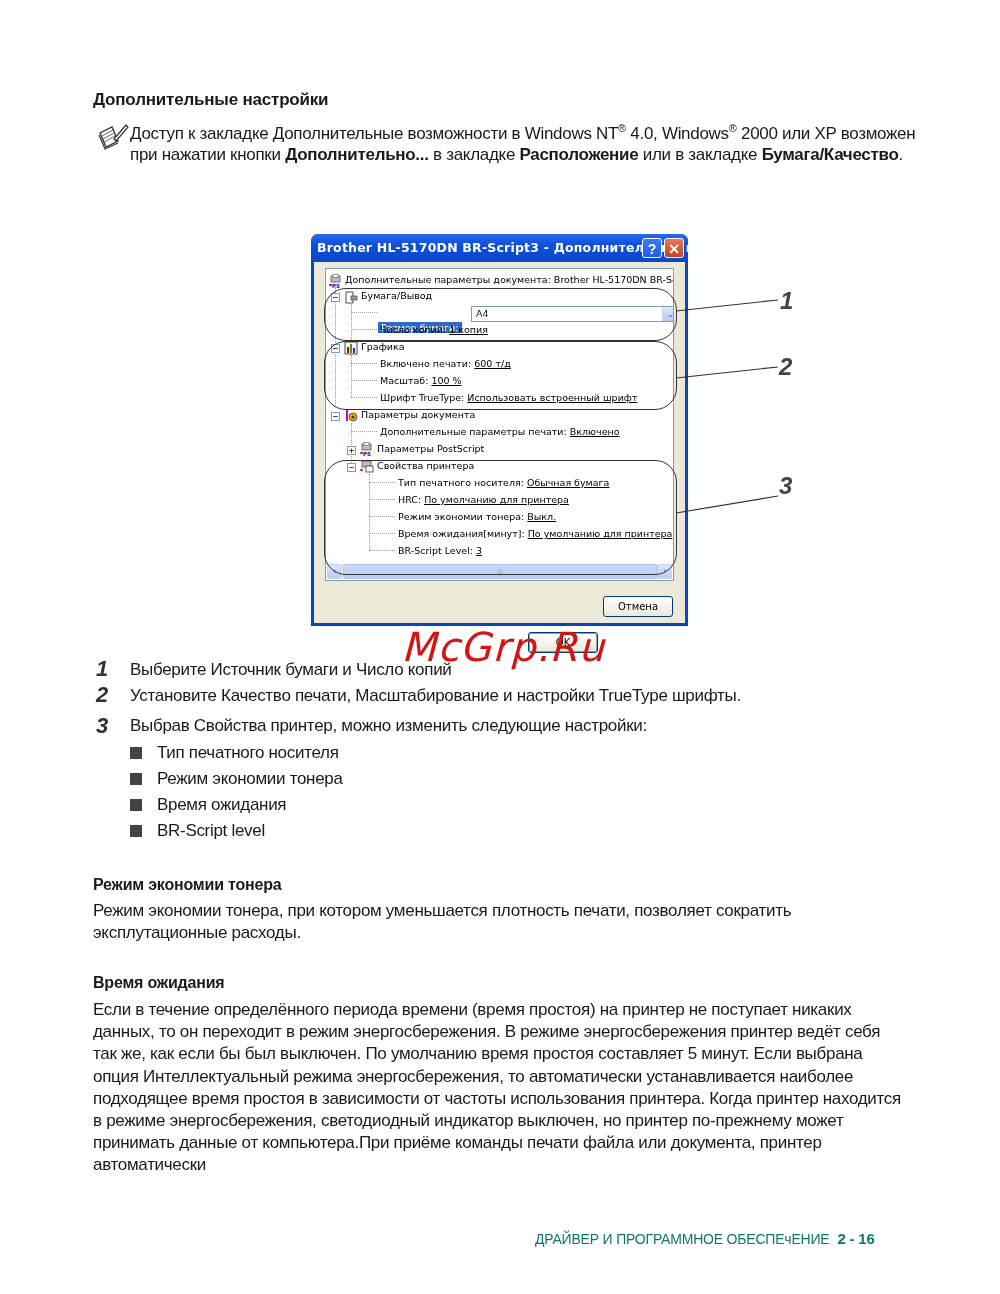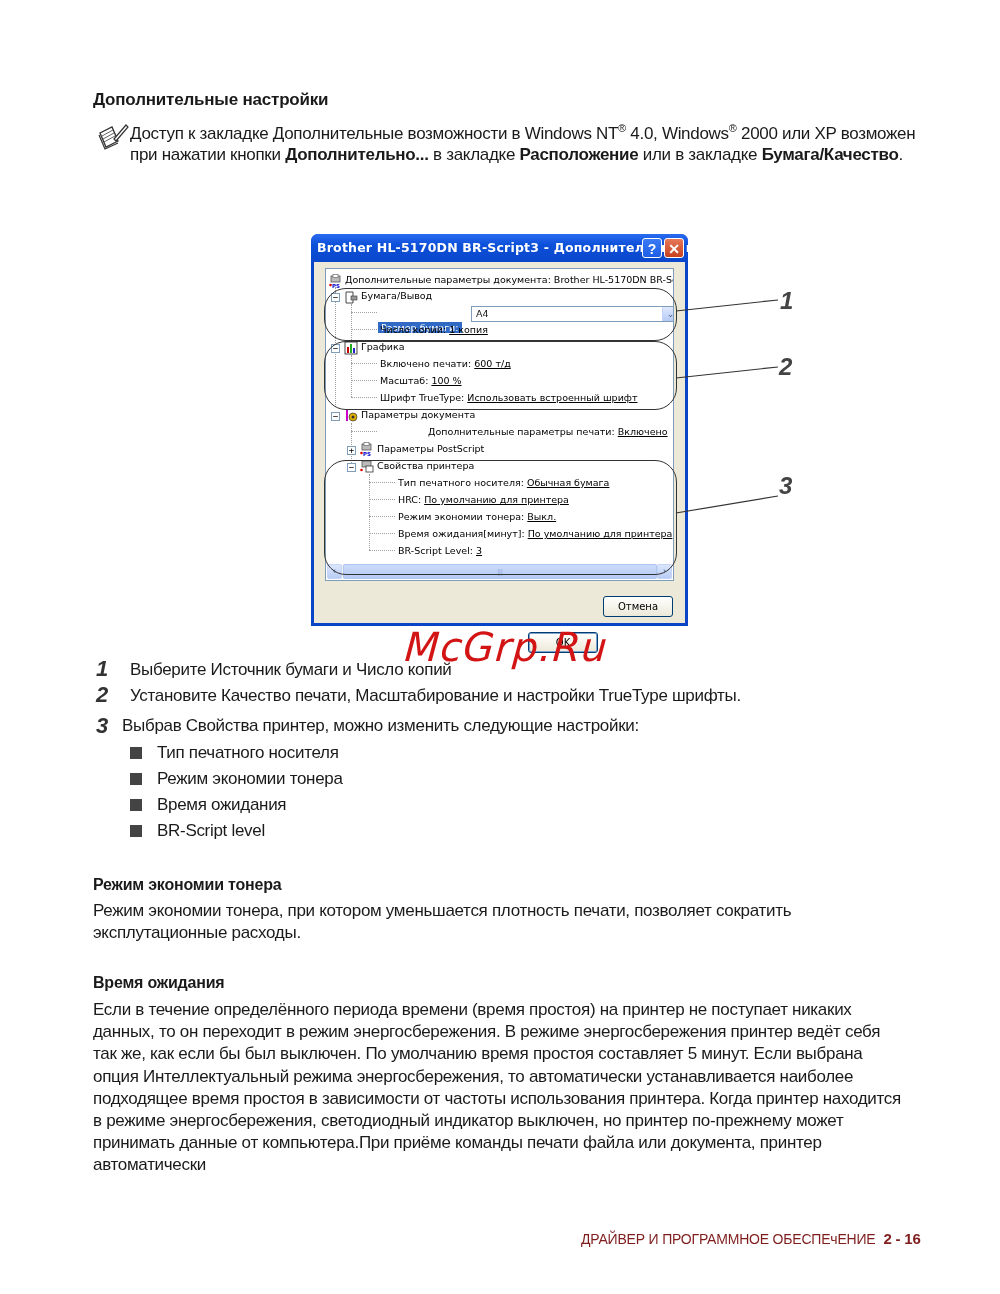--- a/index.html
+++ b/index.html
@@ -40,21 +40,21 @@
 
   .callout { position:absolute; border:1.3px solid #333; border-radius:22px; box-sizing:border-box; }
 
   .callout-num { font-style:italic; font-weight:bold; font-size:24px; color:#444; }
 
   .watermark { left:405px; top:624px; color:#d21414; font-size:40px; font-family:"DejaVu Sans", sans-serif; letter-spacing:1px; font-style:italic; transform:skewX(-4deg); }
 
   .step-num { font-style:italic; font-weight:bold; font-size:22px; color:#333; width:22px; }
   .step-text { font-size:17px; letter-spacing:-0.3px; }
   .bullet-sq { width:12px; height:12px; background:#444; }
-  .footer { left:581px; top:1230px; font-size:14px; letter-spacing:-0.2px; color:#7f1d1d; white-space:nowrap; }
+  .footer { left:535px; top:1230px; font-size:14px; letter-spacing:-0.2px; color:#0f766e; white-space:nowrap; }
   .footer b { margin-left:8px; font-size:15px; }
 </style>
 </head>
 <body>
 
 <div class="abs h2" style="left:93px;top:90px;">Дополнительные настройки</div>
 
 <div class="abs note-icon">
   <svg width="34" height="34" viewBox="0 0 34 34">
     <path d="M4 12 L16 6 L22 20 L10 26 Z" fill="#fff" stroke="#333" stroke-width="1.3"></path>
@@ -139,21 +139,21 @@
       <div class="ico" style="left:18px;top:139px;">
         <svg width="14" height="14" viewBox="0 0 14 14">
             <rect x="2" y="2" width="2" height="11" fill="#c0c"></rect>
             <circle cx="9" cy="9" r="4" fill="#e0b000" stroke="#333" stroke-width="0.7"></circle>
             <circle cx="9" cy="9" r="1.5" fill="#333"></circle>
           </svg>
       </div>
       <div class="tree-row" style="left:35px;top:138px;">Параметры документа</div>
       <div class="dots-v" style="left:25px;top:154px;height:42px;"></div>
       <div class="dots-h" style="left:25px;top:162px;width:26px;"></div>
-      <div class="tree-row" style="left:54px;top:155px;margin-left:48px;">
+      <div class="tree-row" style="left:54px;top:155px;">
         <span>Дополнительные параметры печати:</span>
         <span class="u">Включено</span>
       </div>
       <div class="exp" style="left:21px;top:177px;">+</div>
       <div class="ico" style="left:34px;top:173px;">
         <svg width="14" height="14" viewBox="0 0 14 14">
             <rect x="2" y="2" width="9" height="6" fill="#bbb" stroke="#555" stroke-width="0.8"></rect>
             <rect x="4" y="0.5" width="5" height="3" fill="#fff" stroke="#555" stroke-width="0.6"></rect>
             <text x="3" y="13.5" font-size="5.5" fill="#00c" font-weight="bold" font-family="DejaVu Sans, sans-serif">PS</text>
             <circle cx="1.5" cy="11" r="1.3" fill="#d00"></circle>
@@ -218,21 +218,21 @@
 </svg>
 <div class="abs callout-num" style="left:780px;top:287px;">1</div>
 <div class="abs callout-num" style="left:779px;top:353px;">2</div>
 <div class="abs callout-num" style="left:779px;top:472px;">3</div>
 
 <div class="abs step-num" style="left:96px;top:656px;">1</div>
 <div class="abs step-text" style="left:130px;top:660px;">Выберите Источник бумаги и Число копий</div>
 <div class="abs step-num" style="left:96px;top:682px;">2</div>
 <div class="abs step-text" style="left:130px;top:686px;">Установите Качество печати, Масштабирование и настройки TrueType шрифты.</div>
 <div class="abs step-num" style="left:96px;top:713px;">3</div>
-<div class="abs step-text" style="left:122px;top:716px;">Выбрав Свойства принтер, можно изменить следующие настройки:</div>
+<div class="abs step-text" style="left:130px;top:716px;">Выбрав Свойства принтер, можно изменить следующие настройки:</div>
 
 <div class="abs watermark">McGrp.Ru</div>
 
 <div class="abs bullet-sq" style="left:130px;top:747px;"></div>
 <div class="abs step-text" style="left:157px;top:743px;">Тип печатного носителя</div>
 <div class="abs bullet-sq" style="left:130px;top:773px;"></div>
 <div class="abs step-text" style="left:157px;top:769px;">Режим экономии тонера</div>
 <div class="abs bullet-sq" style="left:130px;top:799px;"></div>
 <div class="abs step-text" style="left:157px;top:795px;">Время ожидания</div>
 <div class="abs bullet-sq" style="left:130px;top:825px;"></div>

